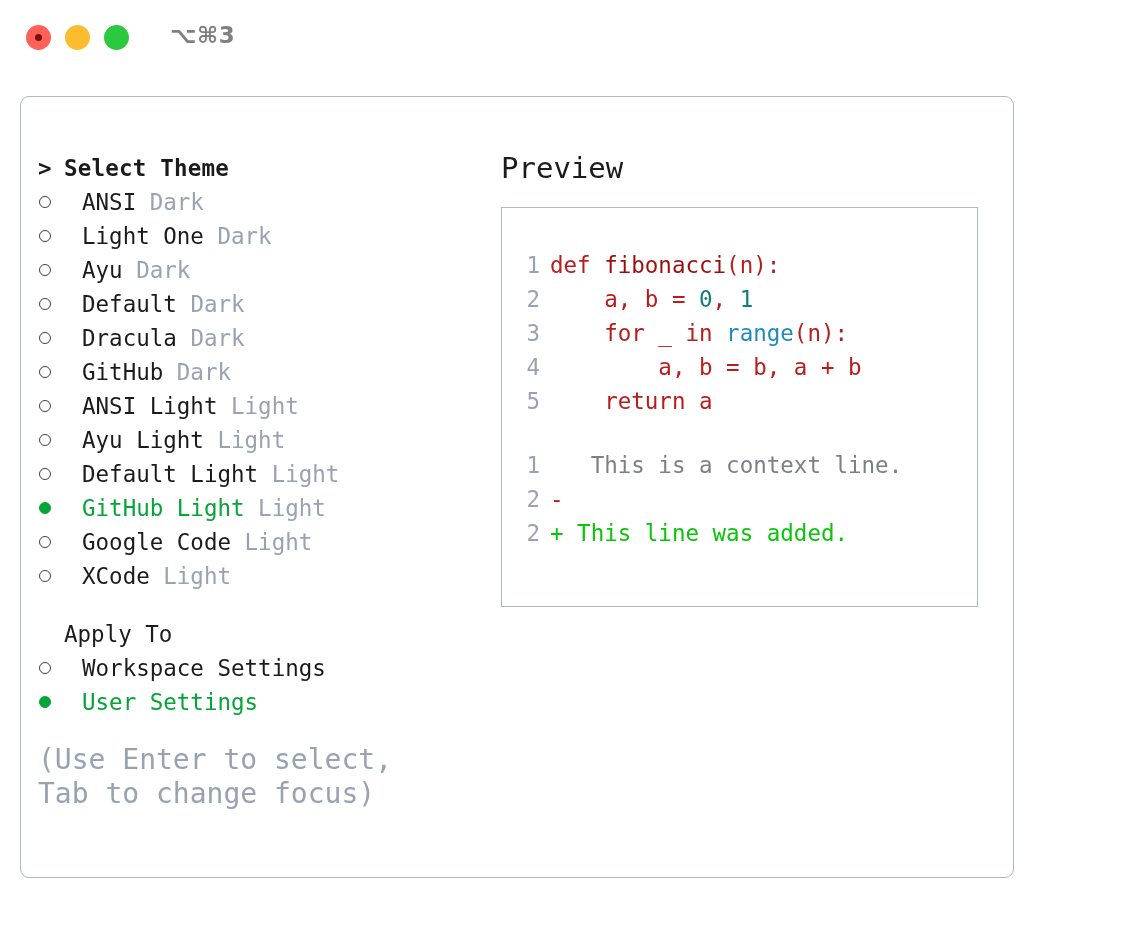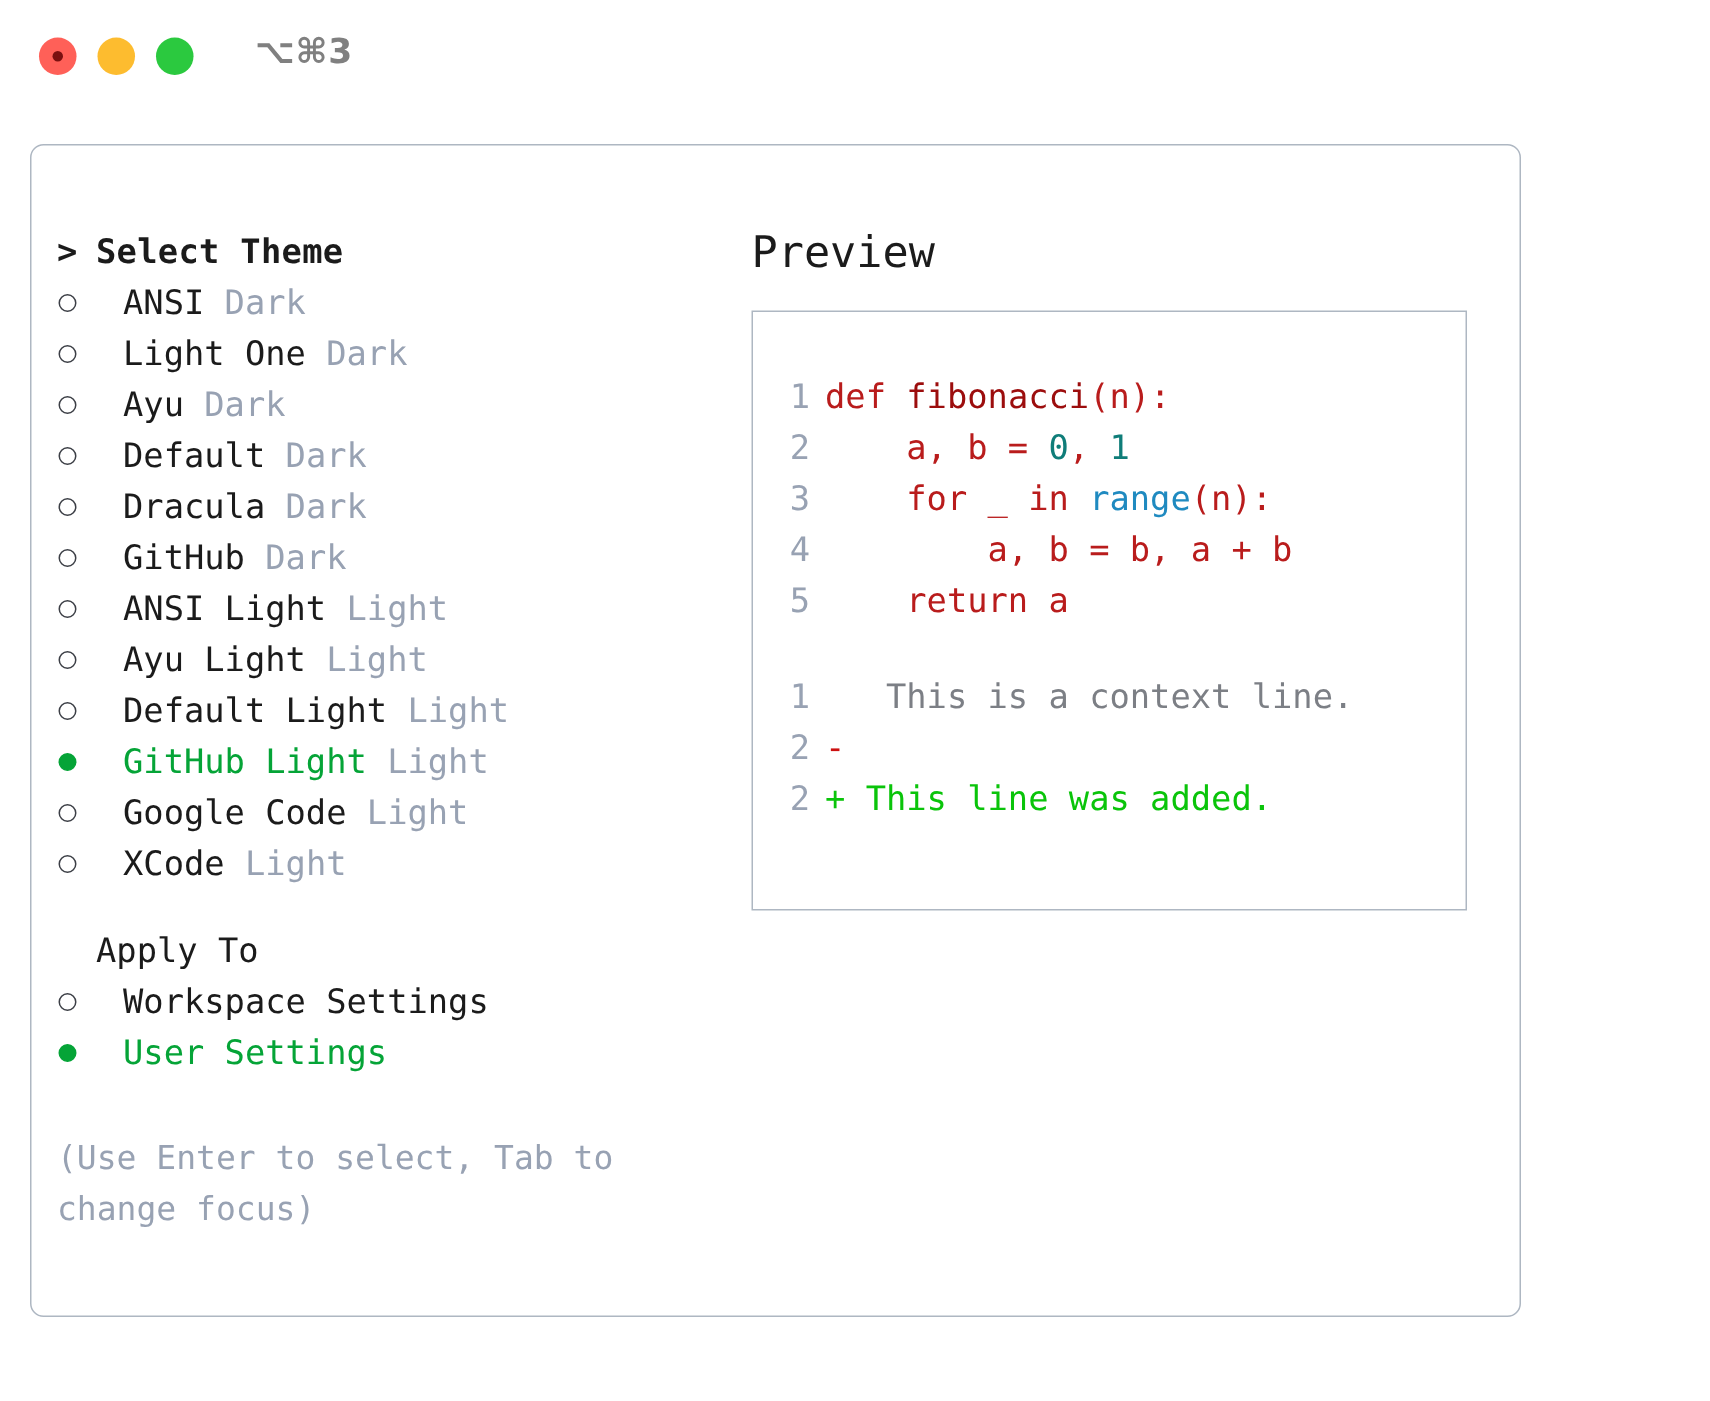--- a/index.html
+++ b/index.html
@@ -152,22 +152,22 @@
   #apply-heading {
     height: 34px;
     display: flex;
     align-items: center;
     font-size: 22.5px;
     color: #1b1b1b;
     white-space: pre;
   }
 
   #hint-text {
-    margin-top: 37px;
-    font-size: 22px;
+    margin-top: 24px;
+    font-size: 28px;
     line-height: 34px;
     color: #98a2b3;
     width: 410px;
     white-space: pre-wrap;
   }
 
   
   #preview-column {
     position: absolute;
     left: 480px;

